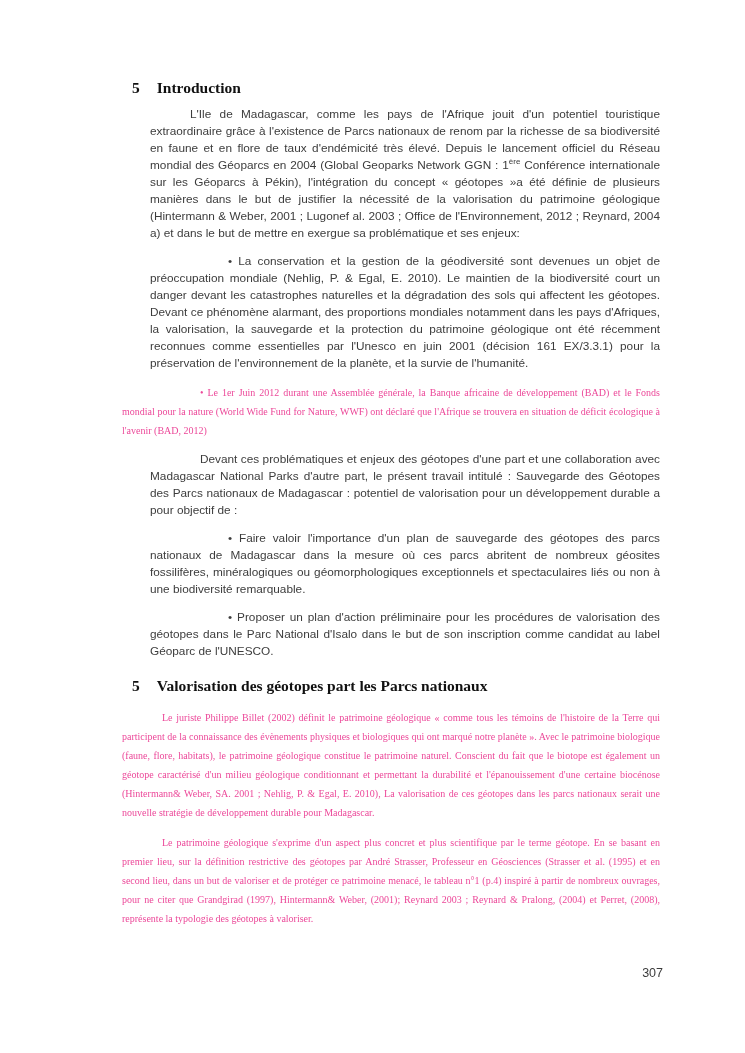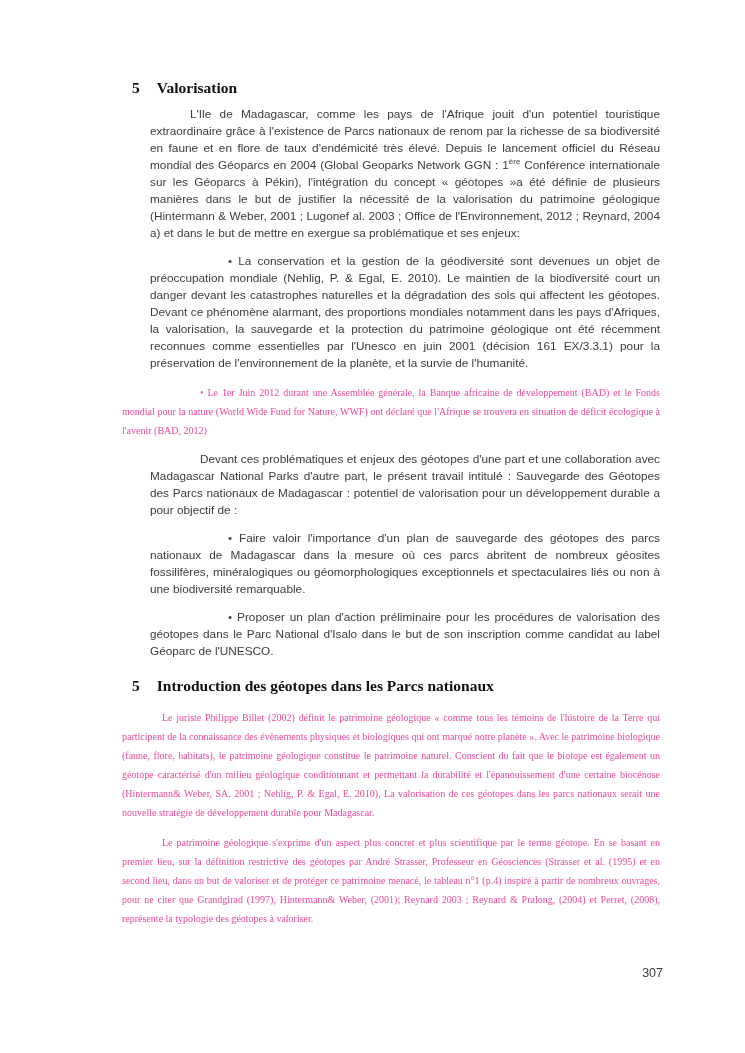--- a/index.html
+++ b/index.html
@@ -56,21 +56,21 @@
     font-size: 12.5px;
     color: #3c3c3c;
   }
 </style>
 </head>
 <body>
 
 <div class="page-content">
 
   <div class="section-heading">
-    <span class="sec-num">5</span><span>Valorisation</span>
+    <span class="sec-num">5</span><span>Introduction</span>
   </div>
 
   <p class="para sans ind-first"><span>L'Ile de Madagascar, comme les pays de l'Afrique jouit d'un potentiel touristique extraordinaire grâce à l'existence de Parcs nationaux de renom par la richesse de sa biodiversité en faune et en flore de taux d'endémicité très élevé. Depuis le lancement officiel du Réseau mondial des Géoparcs en 2004 (Global Geoparks Network GGN : 1</span><span class="sup">ère</span><span> Conférence internationale sur les Géoparcs à Pékin), l'intégration du concept « géotopes »a été définie de plusieurs manières dans le but de justifier la nécessité de la valorisation du patrimoine géologique (Hintermann &amp; Weber, 2001 ; Lugonef al. 2003 ; Office de l'Environnement, 2012 ; Reynard, 2004 a) et dans le but de mettre en exergue sa problématique et ses enjeux:</span></p>
 
   <p class="para sans bullet">
     <span>•</span>
     <span>La conservation et la gestion de la géodiversité sont devenues un objet de préoccupation mondiale (Nehlig, P. &amp; Egal, E. 2010). Le maintien de la biodiversité court un danger devant les catastrophes naturelles et la dégradation des sols qui affectent les géotopes. Devant ce phénomène alarmant, des proportions mondiales notamment dans les pays d'Afriques, la valorisation, la sauvegarde et la protection du patrimoine géologique ont été récemment reconnues comme essentielles par l'Unesco en juin 2001 (décision 161 EX/3.3.1) pour la préservation de l'environnement de la planète, et la survie de l'humanité.</span>
   </p>
 
   <p class="para serif bullet">
@@ -84,21 +84,21 @@
     <span>•</span>
     <span>Faire valoir l'importance d'un plan de sauvegarde des géotopes des parcs nationaux de Madagascar dans la mesure où ces parcs abritent de nombreux géosites fossilifères, minéralogiques ou géomorphologiques exceptionnels et spectaculaires liés ou non à une biodiversité remarquable.</span>
   </p>
 
   <p class="para sans bullet">
     <span>•</span>
     <span>Proposer un plan d'action préliminaire pour les procédures de valorisation des géotopes dans le Parc National d'Isalo dans le but de son inscription comme candidat au label Géoparc de l'UNESCO.</span>
   </p>
 
   <div class="section-heading mid">
-    <span class="sec-num">5</span><span>Introduction des géotopes dans les Parcs nationaux</span>
+    <span class="sec-num">5</span><span>Valorisation des géotopes part les Parcs nationaux</span>
   </div>
 
   <p class="para serif ind-first">Le juriste Philippe Billet (2002) définit le patrimoine géologique « comme tous les témoins de l'histoire de la Terre qui participent de la connaissance des évènements physiques et biologiques qui ont marqué notre planète ». Avec le patrimoine biologique (faune, flore, habitats), le patrimoine géologique constitue le patrimoine naturel. Conscient du fait que le biotope est également un géotope caractérisé d'un milieu géologique conditionnant et permettant la durabilité et l'épanouissement d'une certaine biocénose (Hintermann&amp; Weber, SA. 2001 ; Nehlig, P. &amp; Egal, E. 2010), La valorisation de ces géotopes dans les parcs nationaux serait une nouvelle stratégie de développement durable pour Madagascar.</p>
 
   <p class="para serif ind-first">Le patrimoine géologique s'exprime d'un aspect plus concret et plus scientifique par le terme géotope. En se basant en premier lieu, sur la définition restrictive des géotopes par André Strasser, Professeur en Géosciences (Strasser et al. (1995) et en second lieu, dans un but de valoriser et de protéger ce patrimoine menacé, le tableau n°1 (p.4) inspiré à partir de nombreux ouvrages, pour ne citer que Grandgirad (1997), Hintermann&amp; Weber, (2001); Reynard 2003 ; Reynard &amp; Pralong, (2004) et Perret, (2008), représente la typologie des géotopes à valoriser.</p>
 
 </div>
 
 <div class="page-number">307</div>
 

